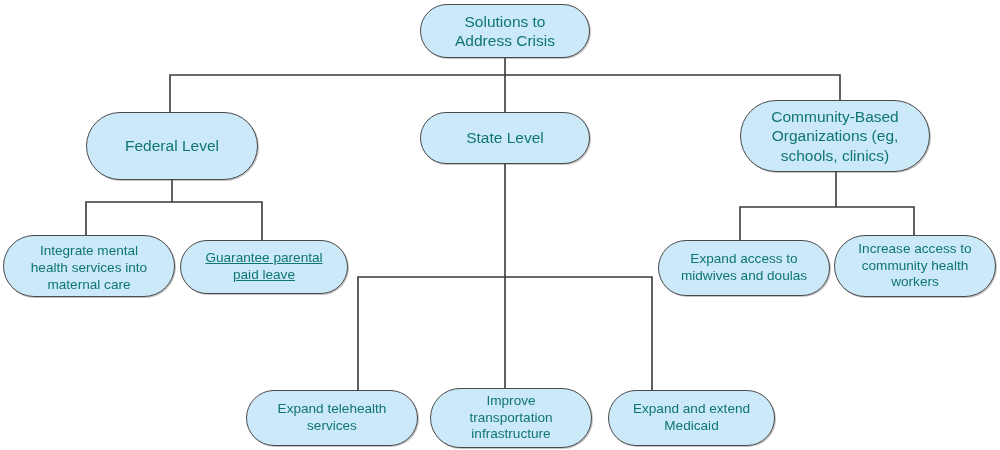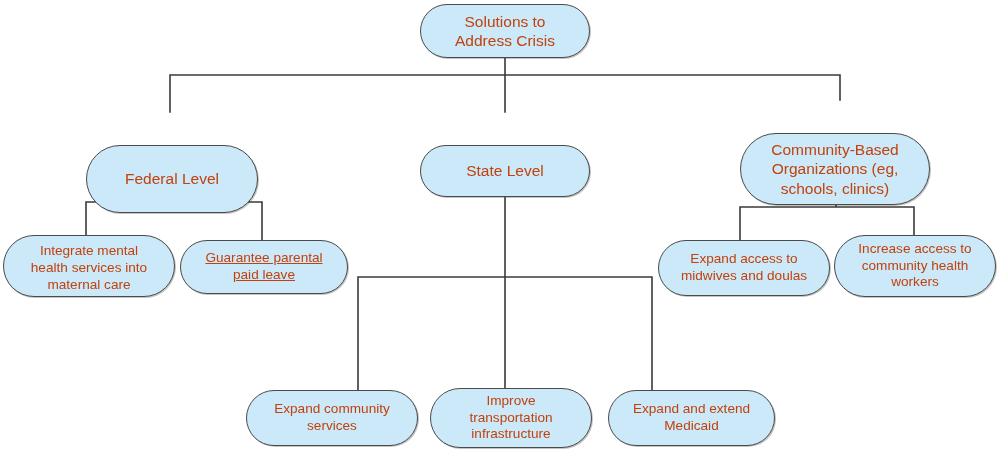--- a/index.html
+++ b/index.html
@@ -25,33 +25,33 @@
   .node {
     position: absolute;
     box-sizing: border-box;
     display: flex;
     align-items: center;
     justify-content: center;
     text-align: center;
     background: #cbe9f9;
     border: 1.6px solid #4a4a4a;
     border-radius: 999px;
-    color: #c2410c;
+    color: #0f766e;
     font-size: 14.5px;
     line-height: 1.24;
     padding: 2px 10px;
     box-shadow: 1px 1px 0 rgba(60,60,60,0.30);
     z-index: 2;
   }
   .node span {
     display: block;
     white-space: pre-line;
   }
   .node.root { font-size: 15.5px; }
-  .node.level2 { font-size: 15.5px; margin-top: 33px; }
+  .node.level2 { font-size: 15.5px; }
   .node.leaf { font-size: 13.6px; }
 </style>
 </head>
 <body>
 
 <div id="canvas">
 
   <svg id="edges" viewBox="0 0 1000 450" xmlns="http://www.w3.org/2000/svg">
     <g fill="none" stroke="#3a3a3a" stroke-width="1.6" stroke-linecap="square">
       <path d="M505,58 L505,75 M170,75 L840,75 M170,75 L170,112 M505,75 L505,112 M840,75 L840,100"></path>
@@ -96,21 +96,21 @@
 community health
 workers</span>
   </div>
 
   <div class="node leaf" style="left:658px; top:240px; width:172px; height:56px;">
     <span>Expand access to
 midwives and doulas</span>
   </div>
 
   <div class="node leaf" style="left:246px; top:390px; width:172px; height:56px;">
-    <span>Expand community
+    <span>Expand telehealth
 services</span>
   </div>
 
   <div class="node leaf" style="left:430px; top:388px; width:162px; height:60px;">
     <span>Improve
 transportation
 infrastructure</span>
   </div>
 
   <div class="node leaf" style="left:608px; top:390px; width:167px; height:56px;">

